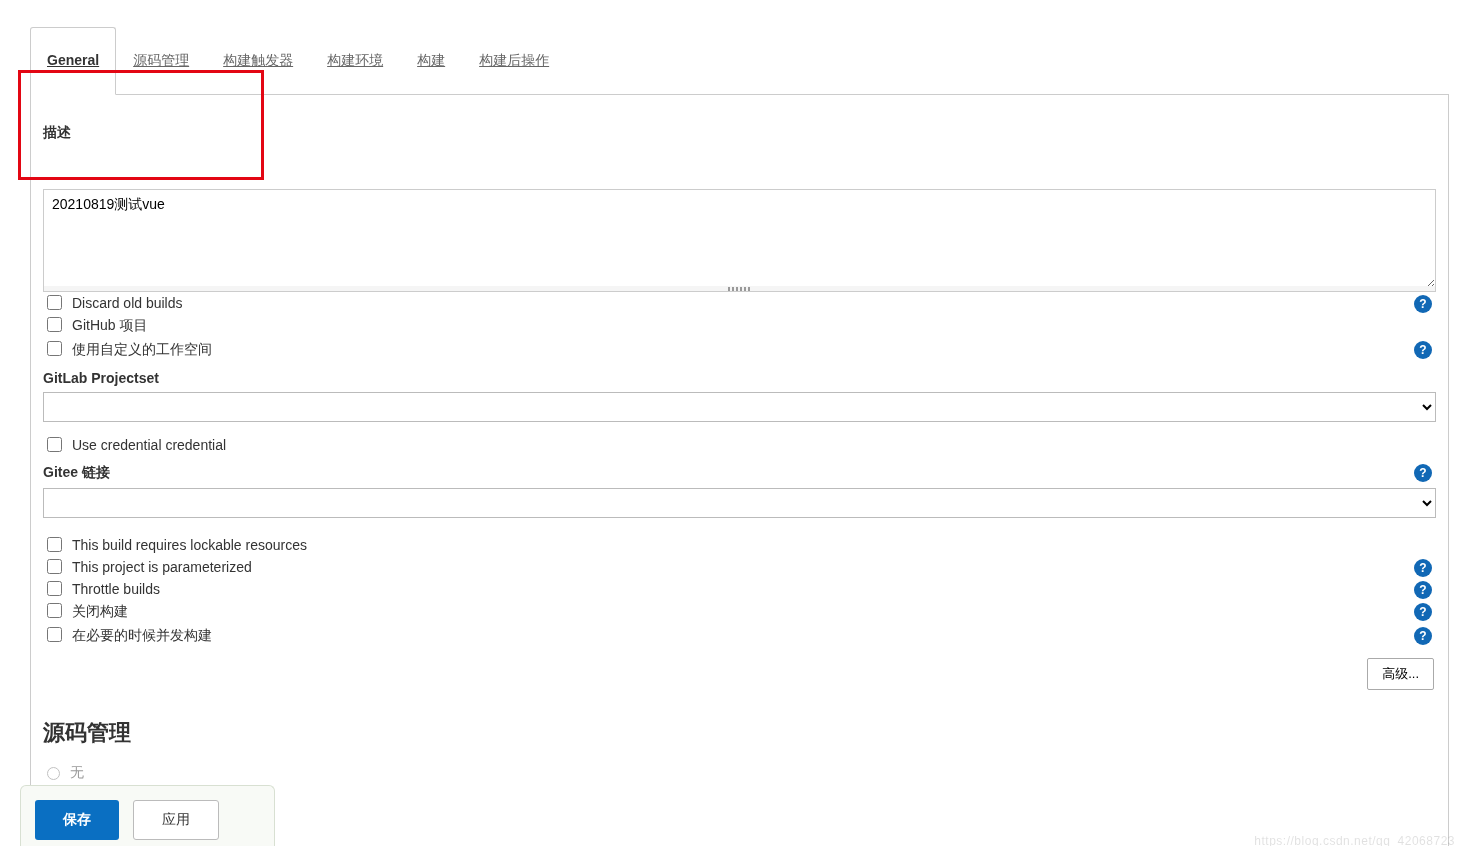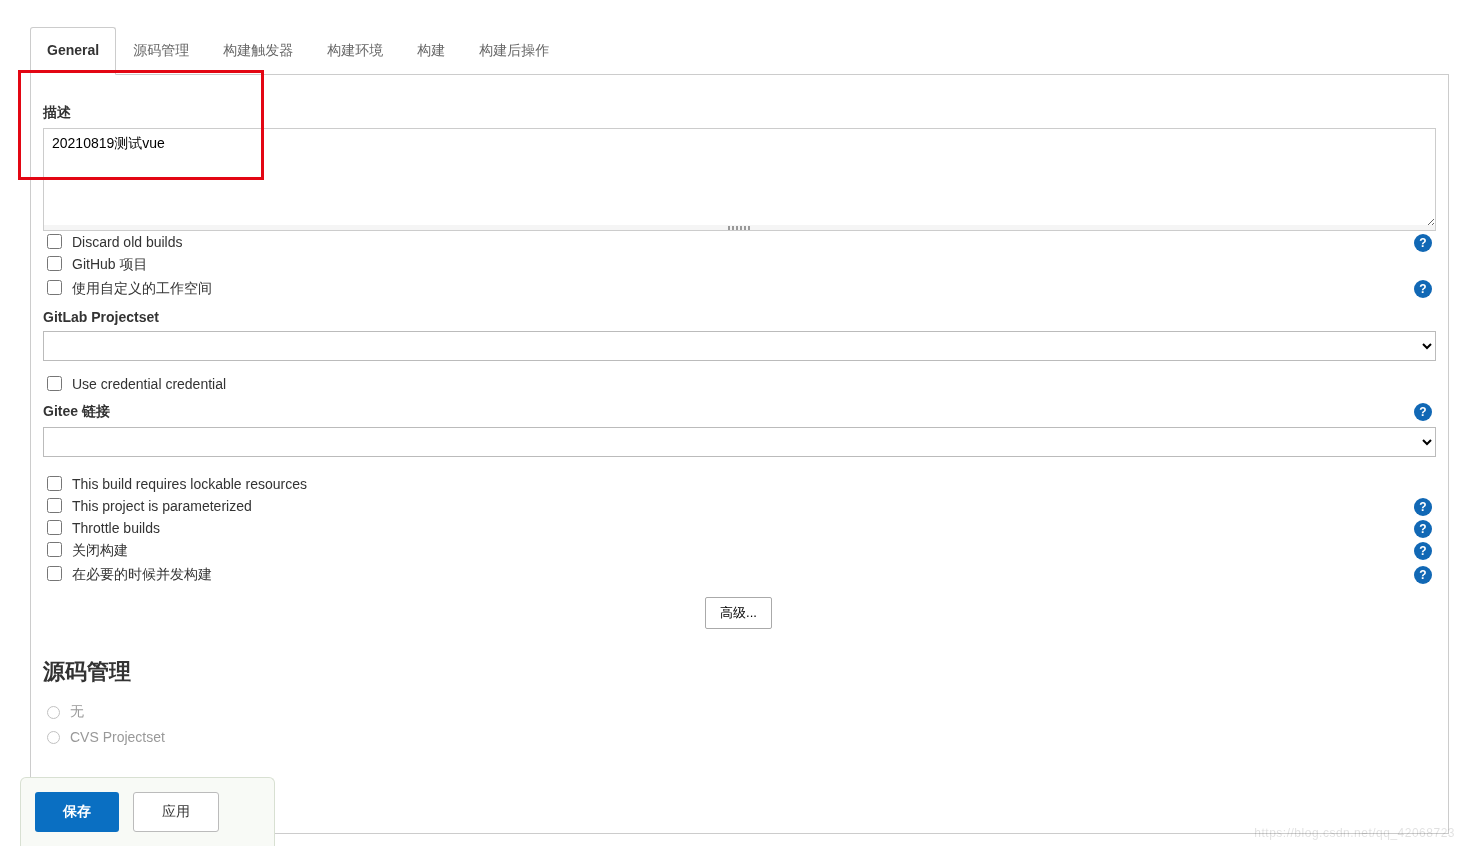--- a/index.html
+++ b/index.html
@@ -1,46 +1,46 @@
 <!DOCTYPE html>
 <html><head>
   <meta charset="utf-8">
   <style>
     * { box-sizing: border-box; margin: 0; padding: 0; }
     body { font-family: "Helvetica Neue", Helvetica, Arial, "Microsoft YaHei", sans-serif; font-size: 14px; color: #333; background: #f4f4f4; }
     .page { width: 1479px; min-height: 846px; background: #fff; position: relative; padding-top: 6px; overflow: hidden; }
     
     .tabs { display: flex; border-bottom: 1px solid #ccc; margin: 20px 30px 0 30px; position: relative; top: 1px; }
-    .tab { padding: 14px 16px; color: #666; cursor: pointer; border: 1px solid transparent; border-bottom: none; position: relative; background: #fff; }
+    .tab { padding: 24px 16px; color: #666; cursor: pointer; border: 1px solid transparent; border-bottom: none; position: relative; background: #fff; text-decoration: underline; }
     .tab.active { border: 1px solid #ccc; border-bottom: 1px solid #fff; color: #333; font-weight: bold; border-radius: 3px 3px 0 0; margin-bottom: -1px; }
     
     .panel { border: 1px solid #ccc; border-top: none; margin: 0 30px; padding: 20px 12px 40px 12px; min-height: 760px; position: relative; }
     
     .section-label { color: #333; font-weight: bold; margin: 10px 0 6px 0; padding-left: 0; }
     .section-heading { font-size: 22px; font-weight: bold; margin: 28px 0 12px 0; color: #333; }
     
-    textarea.desc { width: 100%; height: 100px; border: 1px solid #ccc; padding: 6px 8px; font-family: inherit; font-size: 14px; resize: vertical; background: #fff; }
+    textarea.desc { width: 100%; height: 100px; border: 1px solid #ccc; padding: 6px 8px; font-family: inherit; font-size: 14px; resize: vertical; background: #fff; margin-top: 41px; }
     .resize-handle { height: 6px; border: 1px solid #ccc; border-top: none; background: #f5f5f5; position: relative; margin-top: -6px; }
     .resize-grip { position: absolute; left: 50%; transform: translateX(-50%); width: 24px; height: 4px; background: repeating-linear-gradient(90deg,#999 0 2px,transparent 2px 4px); top: 1px; }
     
     .format-line { margin: 8px 0 18px 0; font-size: 13px; }
     .muted { color: #666; }
     .link { color: #0b6aa2; cursor: pointer; }
     
     .check-row { display: flex; padding: 3px 0; position: relative; }
     .check-row input[type=checkbox] { margin-right: 10px; margin-left: 4px; width: 15px; height: 15px; }
     .check-row label { color: #333; }
     .help-icon { position: absolute; right: 4px; width: 18px; height: 18px; border-radius: 50%; background: #1168b5; color: #fff; font-weight: bold; font-size: 12px; display: flex; align-items: center; justify-content: center; cursor: pointer; }
     
     .field-label { margin: 8px 0 6px 0; color: #333; font-weight: bold; position: relative; padding-right: 30px; }
     .field-label .help-icon { top: 0; }
     
     select.full { width: 100%; height: 30px; border: 1px solid #bbb; background: #fff; font-size: 14px; padding: 0 6px; }
     
-    .adv-row { display: flex; justify-content: center; margin: 10px 2px 0 0; }
+    .adv-row { display: flex; justify-content: flex-end; margin: 10px 2px 0 0; }
     .btn-outline { border: 1px solid #aaa; background: #fff; padding: 6px 14px; font-size: 13px; cursor: pointer; border-radius: 2px; }
     
     .red-box { position: absolute; left: 18px; top: 70px; width: 246px; height: 110px; border: 3px solid #e30613; pointer-events: none; }
     
     .footer-bar { position: absolute; left: 20px; bottom: 0; width: 255px; padding: 14px 14px; background: #f8faf6; border: 1px solid #d8e0d2; border-bottom: none; border-radius: 6px 6px 0 0; display: flex; gap: 14px; z-index: 10; }
     .btn-primary { background: #0a6fc2; color: #fff; border: none; padding: 10px 28px; font-size: 14px; font-weight: bold; cursor: pointer; border-radius: 3px; }
     .btn-secondary { background: #fff; color: #333; border: 1px solid #bbb; padding: 10px 28px; font-size: 14px; cursor: pointer; border-radius: 3px; }
     
     .scm-radio-row { display: flex; align-items: center; padding: 4px 0; color: #999; }
     .scm-radio-row input[type=radio] { margin-right: 10px; margin-left: 4px; opacity: 0.45; }

